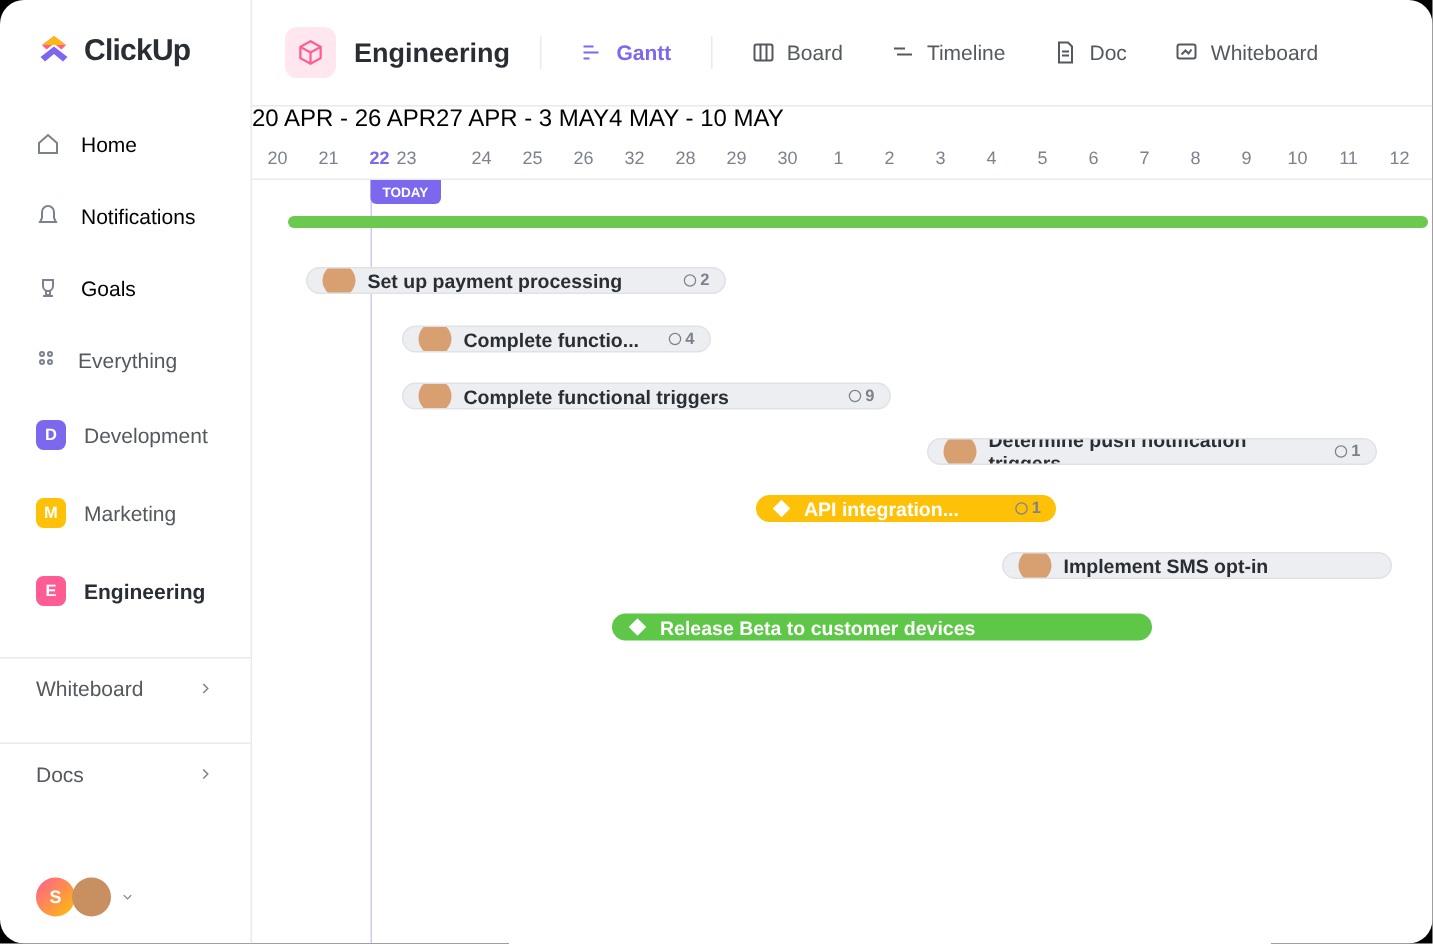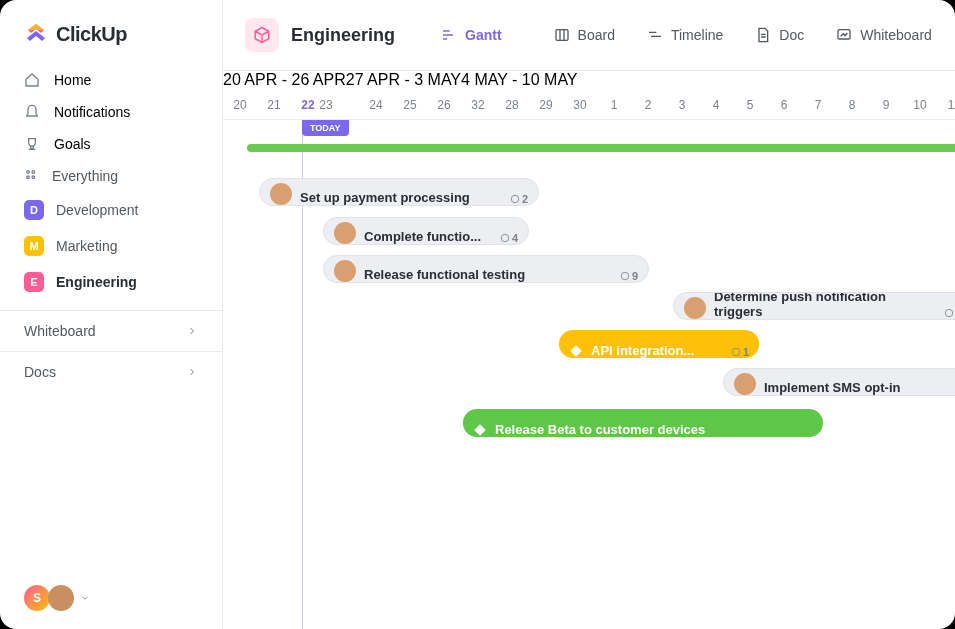--- a/index.html
+++ b/index.html
@@ -1,18 +1,18 @@
 <!DOCTYPE html>
 <html><head>
 <meta charset="utf-8">
 <style>
 * { box-sizing: border-box; margin: 0; padding: 0; }
 body { font-family: -apple-system, BlinkMacSystemFont, 'Segoe UI', sans-serif; background: #000; display: flex; justify-content: center; align-items: center; min-height: 100vh; }
 .app { width: 955px; height: 629px; background: #fff; border-radius: 16px; overflow: hidden; display: flex; position: relative; }
-.sidebar { width: 223px; border-right: 1px solid #e8eaed; display: flex; flex-direction: column; }
+.sidebar { width: 168px; border-right: 1px solid #e8eaed; display: flex; flex-direction: column; gap: 16px; }
 .logo { padding: 22px 20px 18px 24px; display: flex; align-items: center; gap: 8px; }
 .logo-icon { width: 24px; height: 24px; }
 .logo-text { font-size: 20px; font-weight: 800; color: #292d34; letter-spacing: -0.5px; }
 .nav-item { display: flex; align-items: center; gap: 14px; padding: 8px 24px; cursor: pointer; color: #000000; font-size: 14px; }
 .nav-item svg { color: #7c828d; }
 .section-head { display: flex; align-items: center; justify-content: space-between; padding: 14px 24px 8px; font-size: 14px; font-weight: 700; color: #292d34; cursor: pointer; }
 .chev { color: #7c828d; }
 .space-item { display: flex; align-items: center; gap: 12px; padding: 8px 24px; cursor: pointer; font-size: 14px; color: #54595e; }
 .space-badge { width: 20px; height: 20px; border-radius: 5px; display: flex; align-items: center; justify-content: center; font-size: 11px; font-weight: 700; color: #fff; }
 .space-item.active { font-weight: 700; color: #292d34; }
@@ -29,21 +29,21 @@
 .divider { width: 1px; height: 22px; background: #e8eaed; }
 .timeline-hdr { border-bottom: 1px solid #e8eaed; }
 .week-wrap { position: relative; height: 20px; }
 .day-row { display: flex; position: relative; height: 28px; align-items: center; }
 .day { width: 34px; text-align: center; font-size: 12px; color: #7c828d; position: absolute; }
 .day.today { color: #7b68ee; font-weight: 700; }
 .today-pill { position: absolute; top: 0; background: #7b68ee; color: #fff; font-size: 9px; font-weight: 700; padding: 3px 8px; border-radius: 0 0 4px 4px; }
 .gantt-body { position: relative; flex: 1; overflow: hidden; }
 .today-line { position: absolute; top: 0; bottom: 0; width: 1px; background: #d0c8f5; }
 .summary-bar { position: absolute; height: 8px; background: #6bc950; border-radius: 4px; }
-.task-bar { position: absolute; height: 28px; border-radius: 17px; display: flex; align-items: flex-end; gap: 8px; padding: 0 10px; font-size: 13px; font-weight: 600; overflow: hidden; }
+.task-bar { position: absolute; height: 18px; border-radius: 17px; display: flex; align-items: center; gap: 8px; padding: 0 10px; font-size: 13px; font-weight: 600; overflow: hidden; }
 .task-bar .t-icon { width: 22px; height: 22px; border-radius: 50%; flex-shrink: 0; }
 .task-bar .t-num { margin-left: auto; font-size: 11px; color: #7c828d; display: flex; align-items: center; gap: 2px; }
 .task-gray { background: #eceef1; color: #292d34; border: 1px solid #e0e2e6; }
 .task-yellow { background: #ffc107; color: #fff; }
 .task-green { background: #5ec748; color: #fff; }
 .task-bar.bold-title { font-weight: 700; }
 .avatar-img { background: #d8a070; }
 </style>
 </head>
 <body>
@@ -207,21 +207,21 @@
         </div>
         <div class="task-bar task-gray" style="top: 97px; left: 100px; width: 206px;">
           <span class="t-icon avatar-img"></span>
           <span>Complete functio...</span>
           <span class="t-num"><svg width="10" height="10" viewBox="0 0 24 24" fill="none" stroke="currentColor" stroke-width="2">
               <circle cx="12" cy="12" r="9"></circle>
             </svg>4</span>
         </div>
         <div class="task-bar task-gray" style="top: 135px; left: 100px; width: 326px;">
           <span class="t-icon avatar-img"></span>
-          <span>Release functional testing</span>
+          <span>Complete functional triggers</span>
           <span class="t-num"><svg width="10" height="10" viewBox="0 0 24 24" fill="none" stroke="currentColor" stroke-width="2">
               <circle cx="12" cy="12" r="9"></circle>
             </svg>9</span>
         </div>
         <div class="task-bar task-gray" style="top: 172px; left: 450px; width: 300px;">
           <span class="t-icon avatar-img"></span>
           <span>Determine push notification triggers</span>
           <span class="t-num"><svg width="10" height="10" viewBox="0 0 24 24" fill="none" stroke="currentColor" stroke-width="2">
               <circle cx="12" cy="12" r="9"></circle>
             </svg>1</span>

